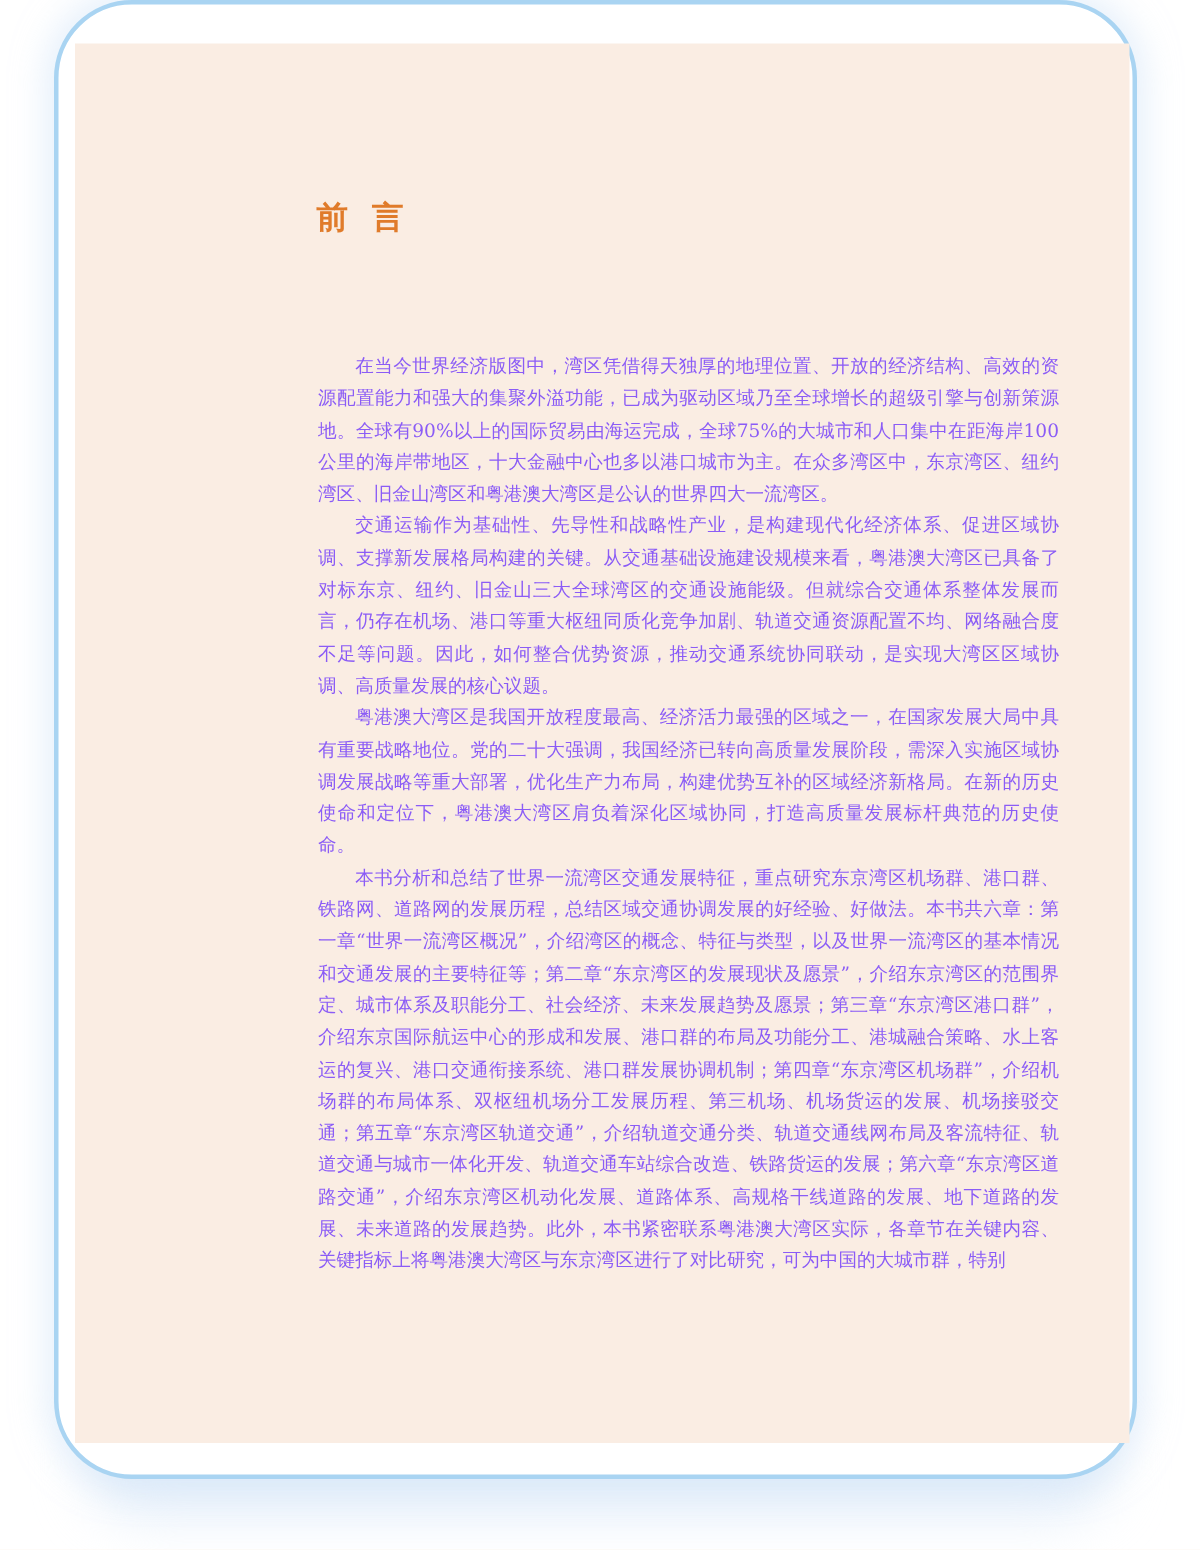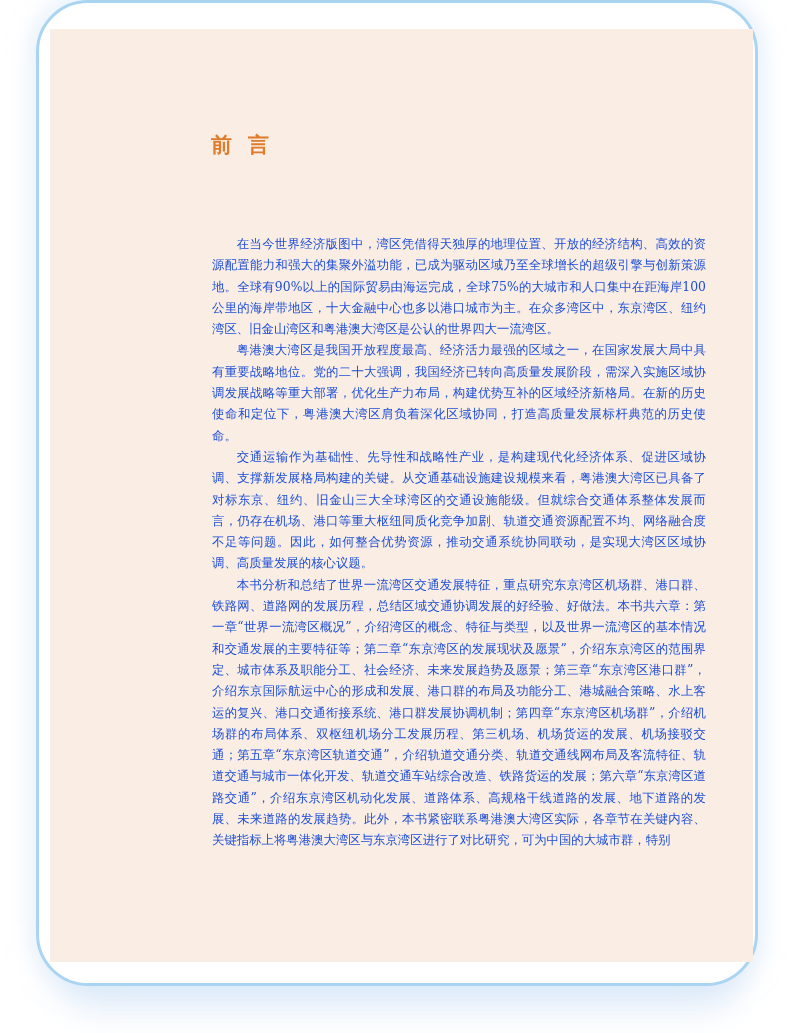--- a/index.html
+++ b/index.html
@@ -23,32 +23,32 @@
     background: #faede3;
   }
   .title {
     position: absolute; left: 211px; top: 131px;
     color: #e07b2a; font-size: 21px; letter-spacing: 16px; font-weight: bold;
     font-family: "DejaVu Sans", "Liberation Sans", sans-serif;
     line-height: 28px; margin: 0; text-align: right;
   }
   .body {
     position: absolute; left: 212px; top: 233px; width: 494px;
-    color: #1d4ed8; font-size: 12.4px; line-height: 21.3px;
+    color: #8b5cf6; font-size: 12.4px; line-height: 21.3px;
     text-align: justify;
   }
   .body p { margin: 0; text-indent: 2em; }
 </style>
 </head>
 <body>
 
 <div class="shadow"></div>
 <div class="card"></div>
 <div class="page"></div>
 
 <h1 class="title">前言</h1>
 
 <div class="body">
   <p>在当今世界经济版图中，湾区凭借得天独厚的地理位置、开放的经济结构、高效的资源配置能力和强大的集聚外溢功能，已成为驱动区域乃至全球增长的超级引擎与创新策源地。全球有90%以上的国际贸易由海运完成，全球75%的大城市和人口集中在距海岸100公里的海岸带地区，十大金融中心也多以港口城市为主。在众多湾区中，东京湾区、纽约湾区、旧金山湾区和粤港澳大湾区是公认的世界四大一流湾区。</p>
+  <p>交通运输作为基础性、先导性和战略性产业，是构建现代化经济体系、促进区域协调、支撑新发展格局构建的关键。从交通基础设施建设规模来看，粤港澳大湾区已具备了对标东京、纽约、旧金山三大全球湾区的交通设施能级。但就综合交通体系整体发展而言，仍存在机场、港口等重大枢纽同质化竞争加剧、轨道交通资源配置不均、网络融合度不足等问题。因此，如何整合优势资源，推动交通系统协同联动，是实现大湾区区域协调、高质量发展的核心议题。</p>
   <p>粤港澳大湾区是我国开放程度最高、经济活力最强的区域之一，在国家发展大局中具有重要战略地位。党的二十大强调，我国经济已转向高质量发展阶段，需深入实施区域协调发展战略等重大部署，优化生产力布局，构建优势互补的区域经济新格局。在新的历史使命和定位下，粤港澳大湾区肩负着深化区域协同，打造高质量发展标杆典范的历史使命。</p>
-  <p>交通运输作为基础性、先导性和战略性产业，是构建现代化经济体系、促进区域协调、支撑新发展格局构建的关键。从交通基础设施建设规模来看，粤港澳大湾区已具备了对标东京、纽约、旧金山三大全球湾区的交通设施能级。但就综合交通体系整体发展而言，仍存在机场、港口等重大枢纽同质化竞争加剧、轨道交通资源配置不均、网络融合度不足等问题。因此，如何整合优势资源，推动交通系统协同联动，是实现大湾区区域协调、高质量发展的核心议题。</p>
   <p>本书分析和总结了世界一流湾区交通发展特征，重点研究东京湾区机场群、港口群、铁路网、道路网的发展历程，总结区域交通协调发展的好经验、好做法。本书共六章：第一章“世界一流湾区概况”，介绍湾区的概念、特征与类型，以及世界一流湾区的基本情况和交通发展的主要特征等；第二章“东京湾区的发展现状及愿景”，介绍东京湾区的范围界定、城市体系及职能分工、社会经济、未来发展趋势及愿景；第三章“东京湾区港口群”，介绍东京国际航运中心的形成和发展、港口群的布局及功能分工、港城融合策略、水上客运的复兴、港口交通衔接系统、港口群发展协调机制；第四章“东京湾区机场群”，介绍机场群的布局体系、双枢纽机场分工发展历程、第三机场、机场货运的发展、机场接驳交通；第五章“东京湾区轨道交通”，介绍轨道交通分类、轨道交通线网布局及客流特征、轨道交通与城市一体化开发、轨道交通车站综合改造、铁路货运的发展；第六章“东京湾区道路交通”，介绍东京湾区机动化发展、道路体系、高规格干线道路的发展、地下道路的发展、未来道路的发展趋势。此外，本书紧密联系粤港澳大湾区实际，各章节在关键内容、关键指标上将粤港澳大湾区与东京湾区进行了对比研究，可为中国的大城市群，特别</p>
 </div>
 
 </body></html>

